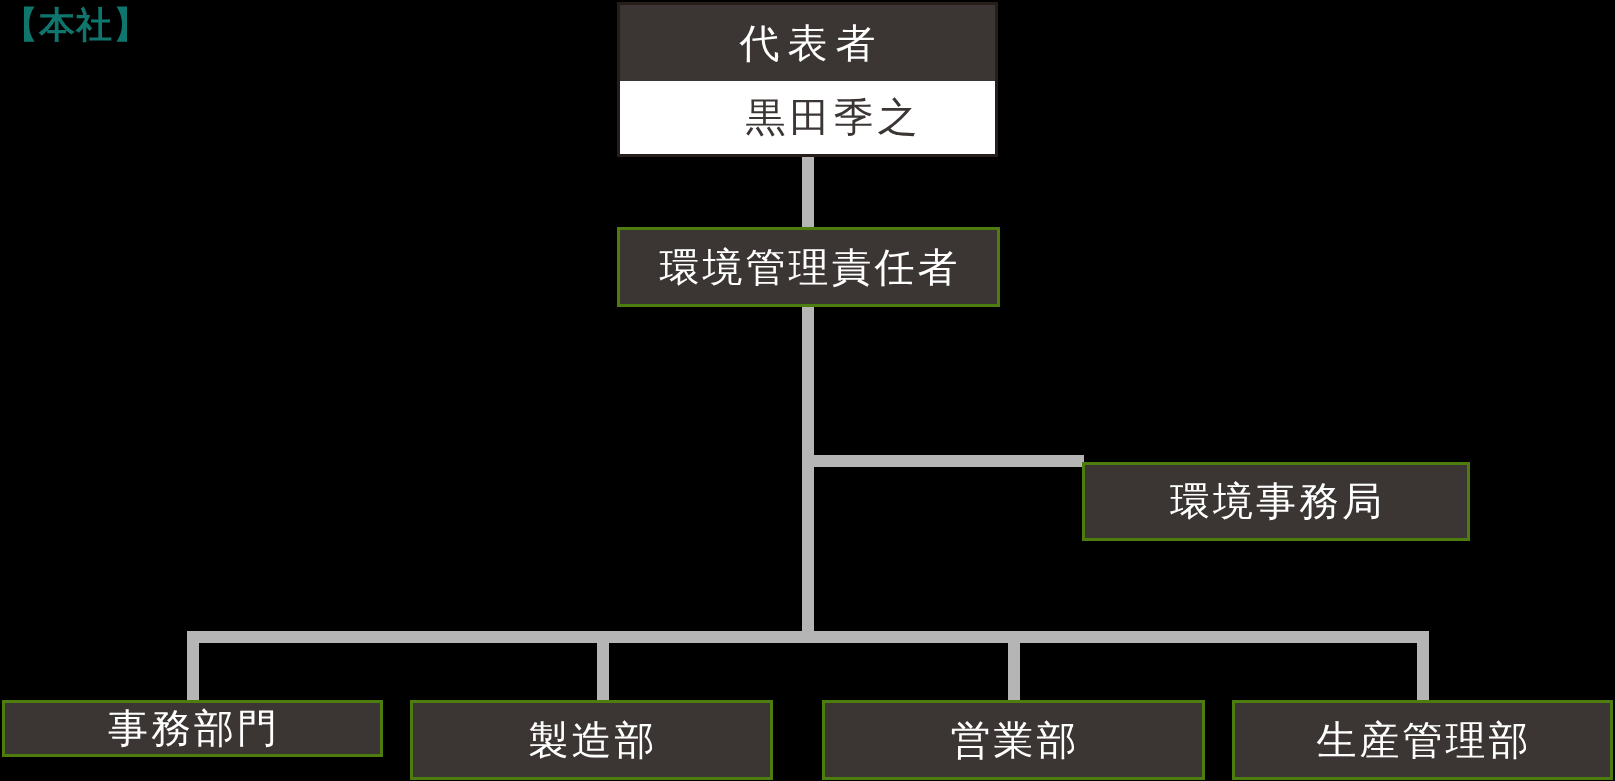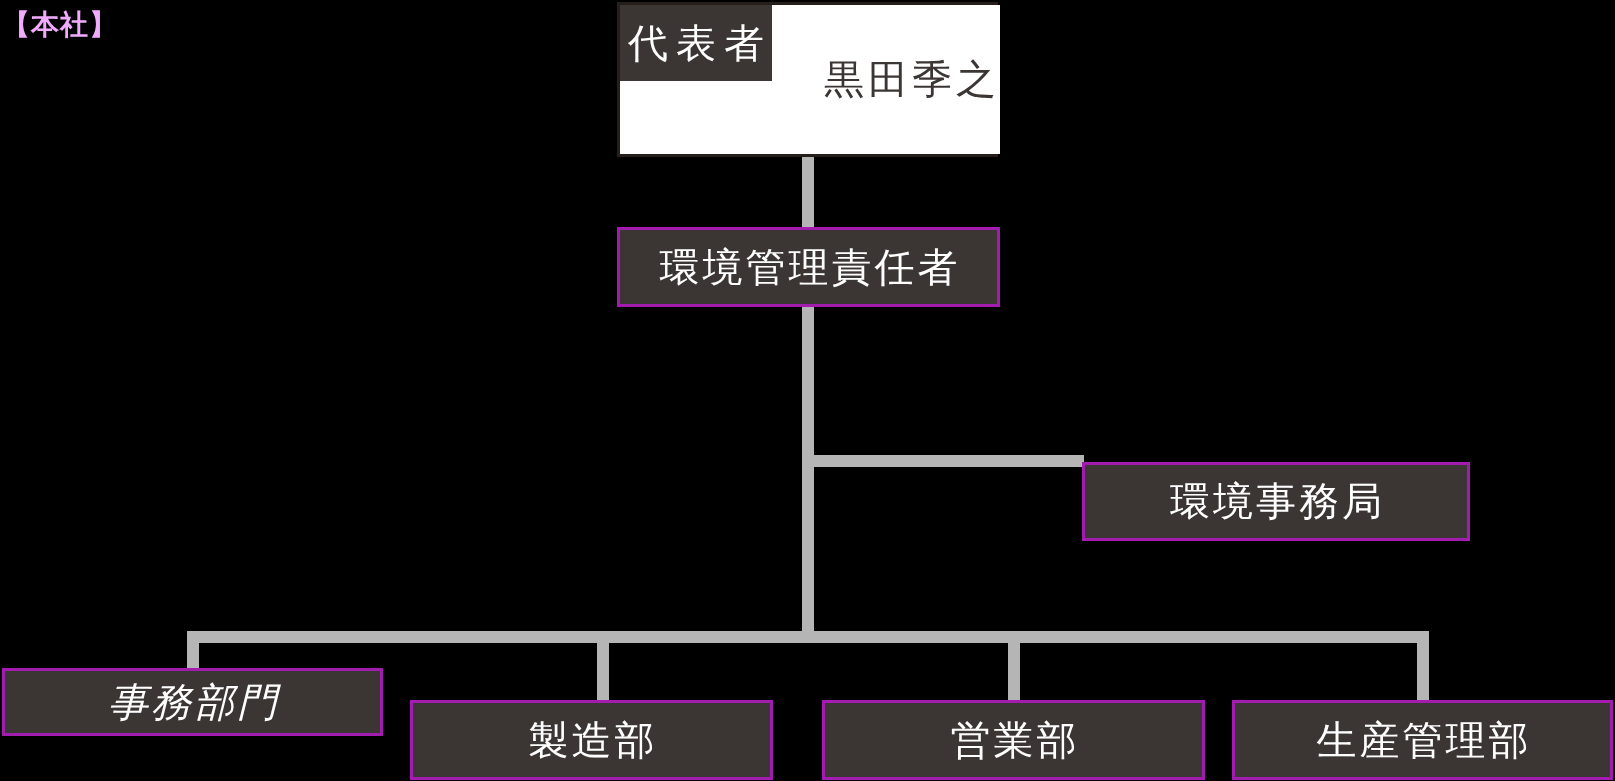--- a/index.html
+++ b/index.html
@@ -12,53 +12,53 @@
     width: 1615px;
     height: 781px;
     background: #000000;
     overflow: hidden;
     font-family: "Liberation Sans", "DejaVu Sans", sans-serif;
   }
   .site-label {
     position: absolute;
     left: 2px;
     top: 2px;
-    font-size: 28px;
+    font-size: 36px;
     font-weight: 600;
     line-height: 46px;
-    color: #f0abfc;
+    color: #0f766e;
     letter-spacing: 1px;
     white-space: nowrap;
   }
   .box {
     position: absolute;
     box-sizing: border-box;
     background: #3b3634;
-    border: 3px solid #a21caf;
+    border: 3px solid #4d7c0f;
     color: #ffffff;
     display: flex;
     align-items: center;
     justify-content: center;
     font-size: 40px;
     font-weight: 500;
     letter-spacing: 3px;
     text-indent: 3px;
     white-space: nowrap;
   }
   .rep-box {
     position: absolute;
     box-sizing: border-box;
     left: 617px;
     top: 2px;
     width: 381px;
     height: 155px;
     border: 3px solid #261e1b;
     background: #ffffff;
     display: flex;
-    flex-direction: row;
+    flex-direction: column;
   }
   .rep-title {
     box-sizing: border-box;
     height: 76px;
     background: #3b3634;
     color: #ffffff;
     display: flex;
     align-items: center;
     justify-content: center;
     font-size: 40px;
@@ -80,21 +80,21 @@
     text-indent: 4px;
     white-space: nowrap;
     margin-left: 48px;
   }
   .line {
     position: absolute;
     background: #b5b5b5;
   }
   .env-manager { left: 617px;  top: 227px; width: 383px; height: 80px; }
   .env-office  { left: 1082px; top: 421px; width: 388px; height: 79px; margin-top: 41px; }
-  .dept-1 { left: 2px;    top: 668px; width: 381px; height: 68px; font-style: italic; }
+  .dept-1 { left: 2px;    top: 700px; width: 381px; height: 57px; }
   .dept-2 { left: 410px;  top: 700px; width: 363px; height: 80px; }
   .dept-3 { left: 822px;  top: 700px; width: 383px; height: 80px; }
   .dept-4 { left: 1232px; top: 700px; width: 381px; height: 80px; }
 
   .trunk-upper  { left: 802px; top: 157px; width: 12px; height: 70px; }
   .trunk-lower  { left: 802px; top: 307px; width: 12px; height: 336px; }
   .branch-env   { left: 808px; top: 455px; width: 276px; height: 12px; }
   .dept-hline   { left: 187px; top: 631px; width: 1242px; height: 12px; }
   .drop-1 { left: 187px;  top: 631px; width: 12px; height: 69px; }
   .drop-2 { left: 597px;  top: 631px; width: 12px; height: 69px; }

